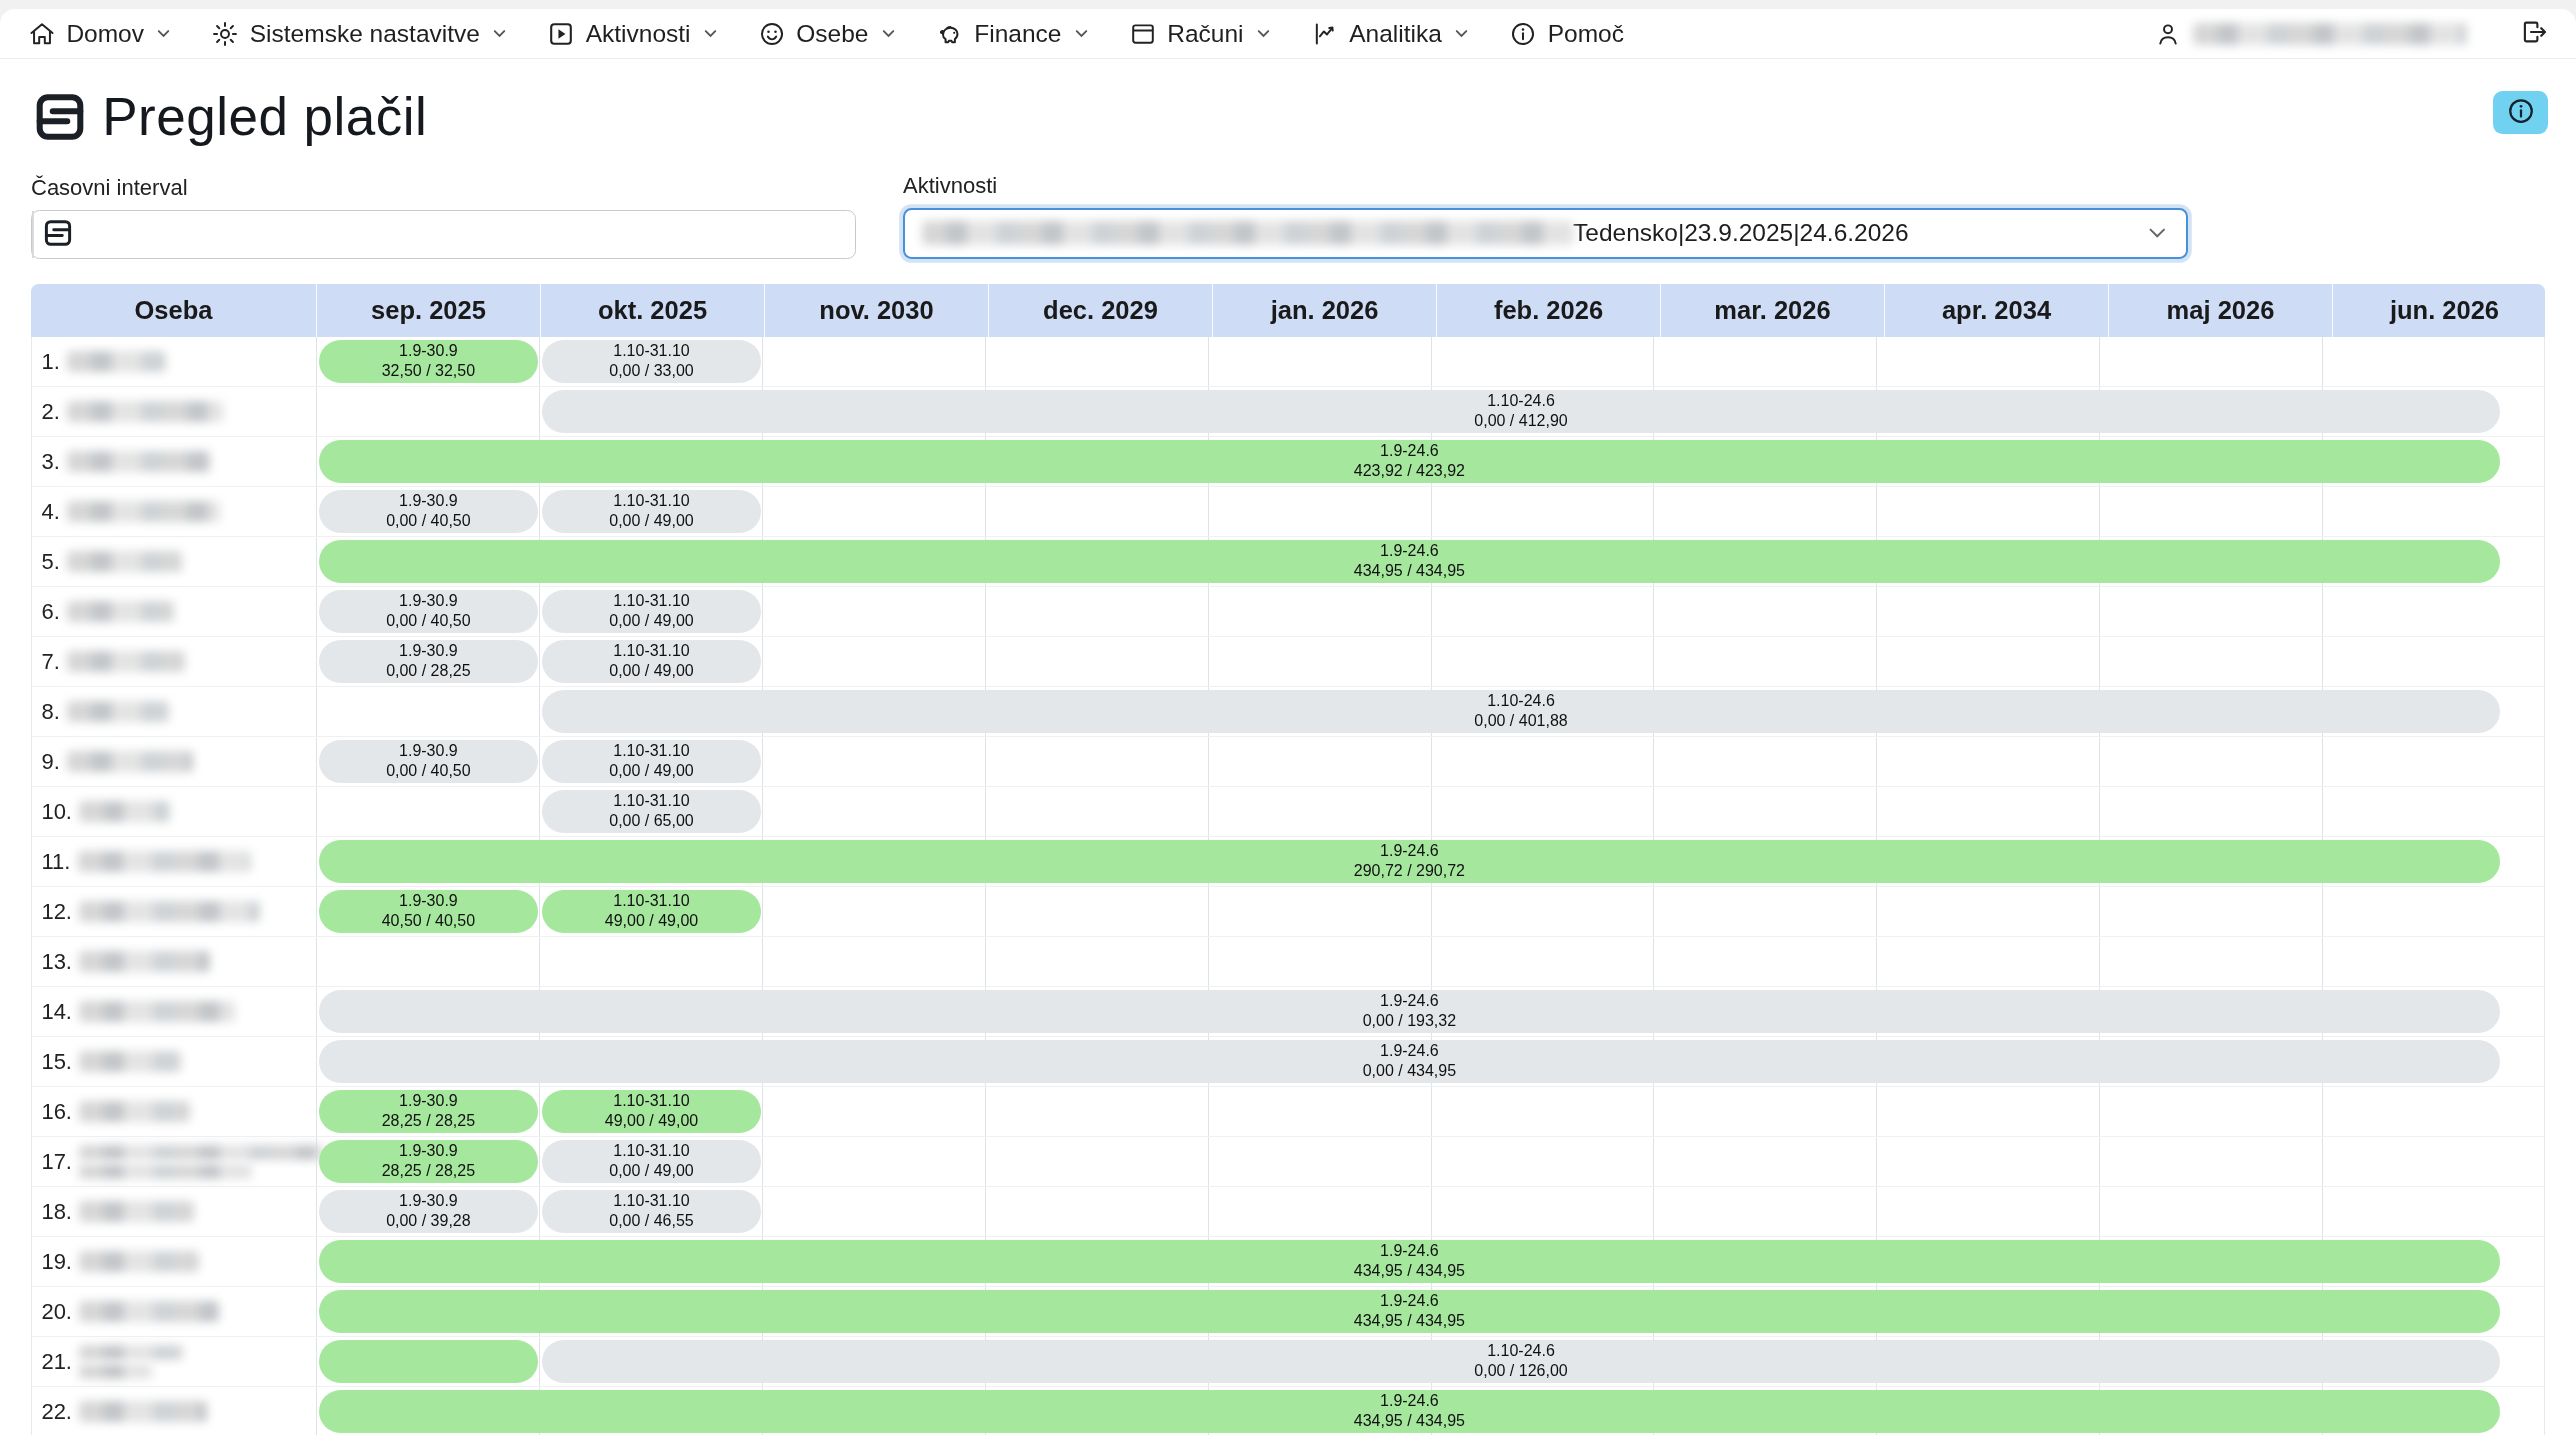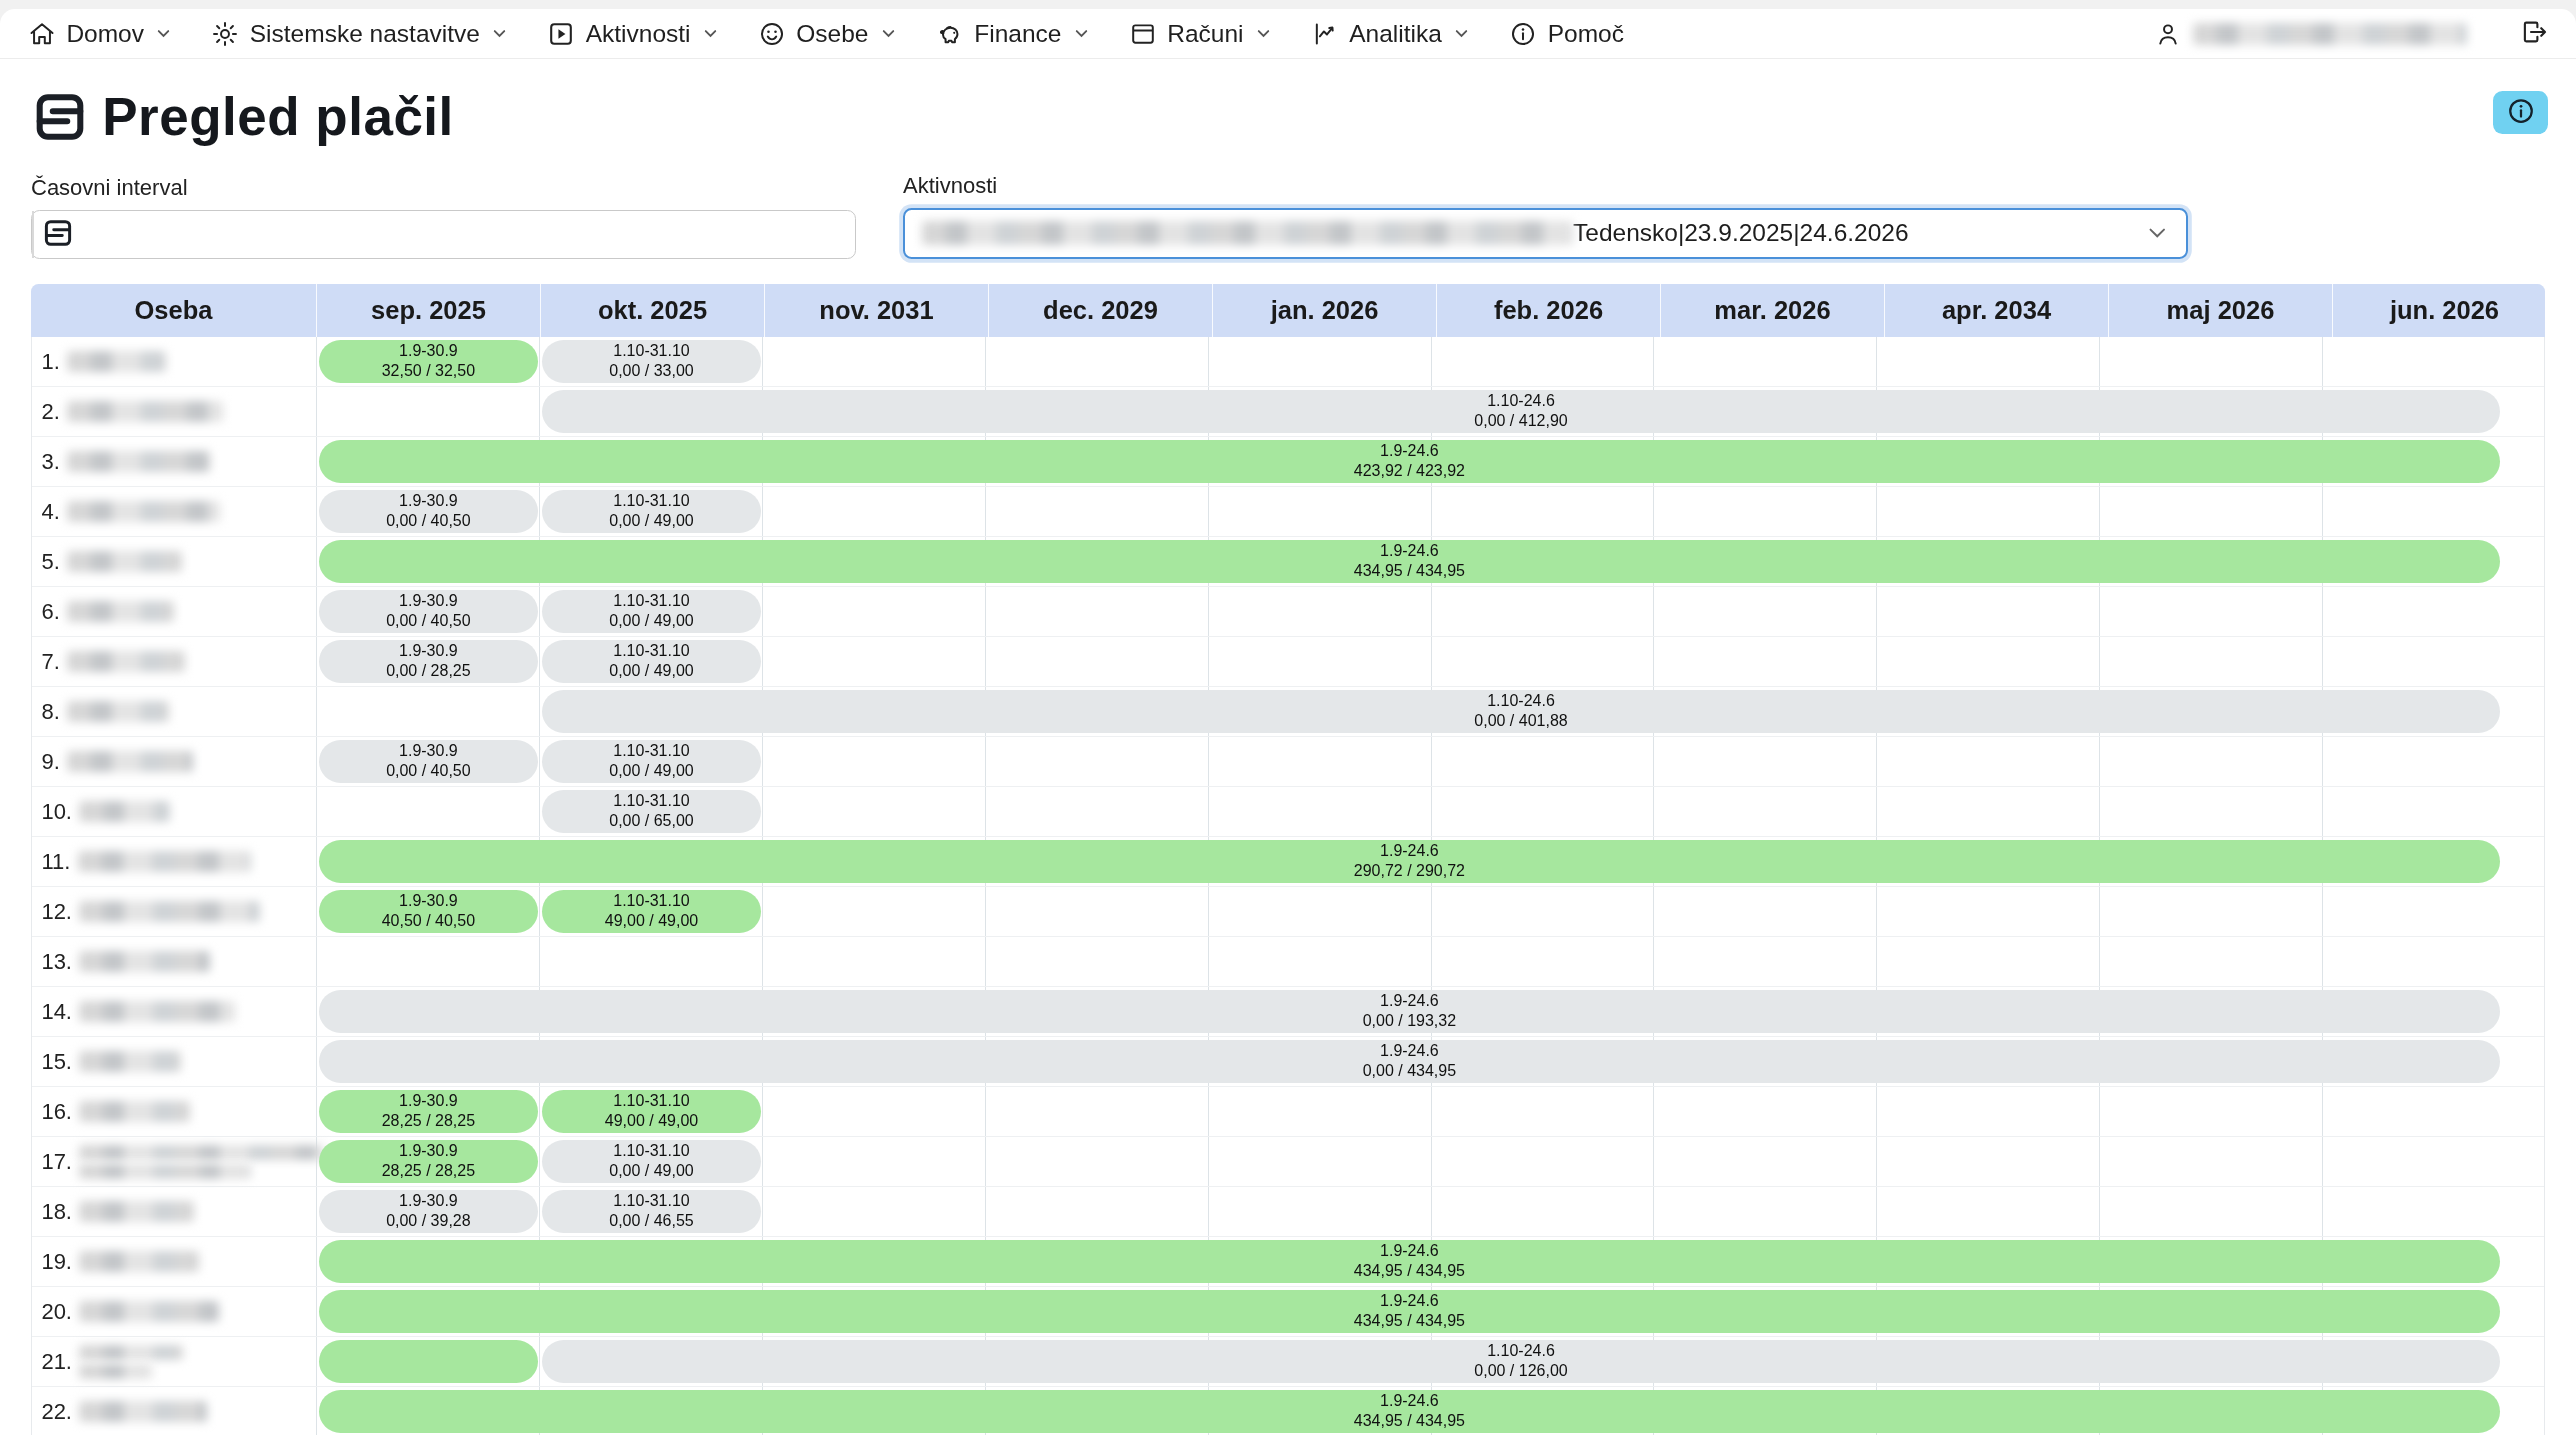--- a/index.html
+++ b/index.html
@@ -14,21 +14,21 @@
   .nav-right{margin-left:auto;display:flex;align-items:center;gap:13.2px;}
   .nav-logout{margin-left:38px;display:flex;align-items:center;cursor:pointer;}
 
   
   .redacted{background:repeating-linear-gradient(90deg,#d6d6d6 0 24.5px,#c3c6c9 24.5px 45px,#e3e3e3 45px 74px,#cfd3d6 74px 96px);
     filter:blur(4.7px);border-radius:3.8px;height:22.6px;}
 
   
   .title-row{display:flex;align-items:flex-start;padding:26.4px 28px 0 31px;}
   .title-icon{margin-top:1.9px;}
-  h1{font-size:53px;font-weight:700;margin:0 0 0 13.2px;letter-spacing:0.5px;color:#15181d;}
+  h1{font-size:53px;font-weight:400;margin:0 0 0 13.2px;letter-spacing:0.5px;color:#15181d;}
   .info-btn{margin-left:auto;width:55px;height:43px;border:none;border-radius:9.4px;background:#70d1f1;
     display:flex;align-items:center;justify-content:center;cursor:pointer;margin-top:5.7px;}
 
   
   .filters{display:flex;padding:24.5px 28px 0 31px;gap:47px;align-items:flex-end;}
   .filter label{display:block;font-size:22px;color:#222;margin-bottom:8.5px;}
   .date-input{width:823px;height:47px;border:1.9px solid #c9c9c9;border-radius:8.5px;display:flex;align-items:center;background:#fff;}
   .date-text{font-size:24.5px;color:#222;padding-left:17px;flex:1;}
   .date-div{width:1.9px;height:47px;background:#d9d9d9;}
   .cal-btn{width:49px;height:47px;border:none;background:transparent;display:flex;align-items:center;justify-content:center;cursor:pointer;}
@@ -243,21 +243,21 @@
         </span>
       </div>
     </div>
   </div>
 
   <div class="table">
     <div class="thead" style="background: rgb(207, 220, 246);">
       <div class="th person">Oseba</div>
       <div class="th month">sep. 2025</div>
       <div class="th month">okt. 2025</div>
-      <div class="th month">nov. 2031</div>
+      <div class="th month">nov. 2030</div>
       <div class="th month">dec. 2029</div>
       <div class="th month">jan. 2026</div>
       <div class="th month">feb. 2026</div>
       <div class="th month">mar. 2026</div>
       <div class="th month">apr. 2034</div>
       <div class="th month">maj 2026</div>
       <div class="th month">jun. 2026</div>
     </div>
     <div class="tbody" id="tbody">
         <div class="trow">

